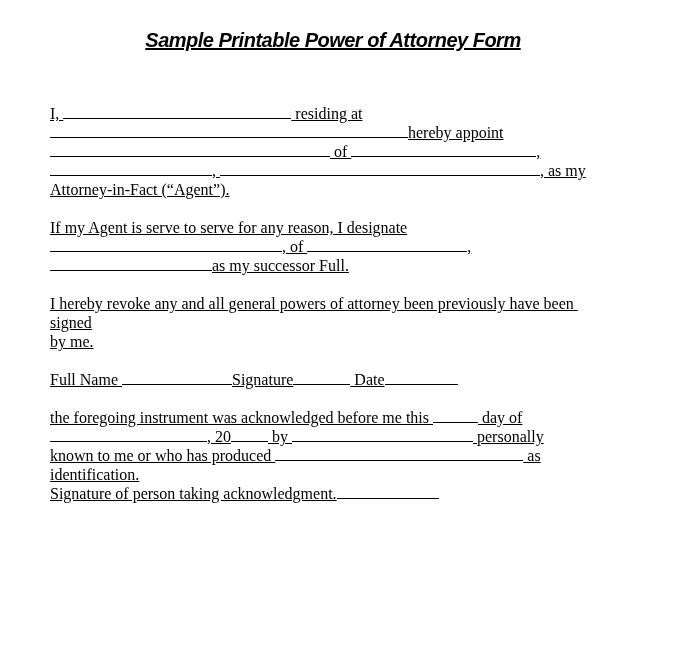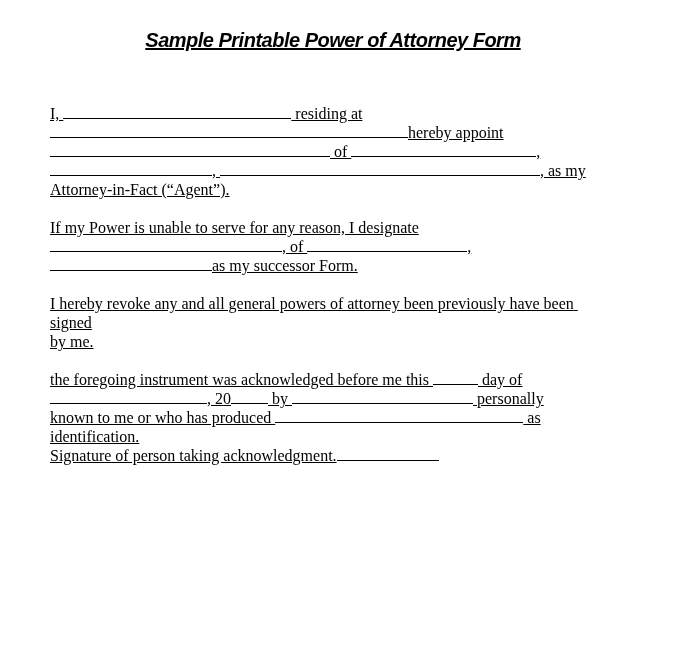--- a/index.html
+++ b/index.html
@@ -43,17 +43,18 @@
     vertical-align: baseline;
   }
 </style>
 </head>
 <body>
 
 <div class="page">
   <h1 class="doc-title">Sample Printable Power of Attorney Form</h1>
   <div>
       <p class="para"><span>I, </span><span class="blank" style="width: 228px;"></span><span> residing at</span><br><span class="blank" style="width: 358px;"></span><span>hereby appoint</span><br><span class="blank" style="width: 280px;"></span><span> of </span><span class="blank" style="width: 185px;"></span><span>,</span><br><span class="blank" style="width: 162px;"></span><span>, </span><span class="blank" style="width: 320px;"></span><span>, as my</span><br><span>Attorney-in-Fact (“Agent”).</span></p>
-      <p class="para"><span>If my Power is unable to serve for any reason, I designate</span><br><span class="blank" style="width: 232px;"></span><span>, of </span><span class="blank" style="width: 160px;"></span><span>,</span><br><span class="blank" style="width: 162px;"></span><span>as my successor Form.</span></p>
+      <p class="para"><span>If my Agent is serve to serve for any reason, I designate</span><br><span class="blank" style="width: 232px;"></span><span>, of </span><span class="blank" style="width: 160px;"></span><span>,</span><br><span class="blank" style="width: 162px;"></span><span>as my successor Full.</span></p>
       <p class="para"><span>I hereby revoke any and all general powers of attorney been previously have been signed</span><br><span>by me.</span></p>
+      <p class="para"><span>Full Name </span><span class="blank" style="width: 110px;"></span><span>Signature</span><span class="blank" style="width: 57px;"></span><span> Date</span><span class="blank" style="width: 73px;"></span></p>
       <p class="para"><span>the foregoing instrument was acknowledged before me this </span><span class="blank" style="width: 45px;"></span><span> day of</span><br><span class="blank" style="width: 157px;"></span><span>, 20</span><span class="blank" style="width: 37px;"></span><span> by </span><span class="blank" style="width: 181px;"></span><span> personally</span><br><span>known to me or who has produced </span><span class="blank" style="width: 248px;"></span><span> as</span><br><span>identification.</span><br><span>Signature of person taking acknowledgment.</span><span class="blank" style="width: 102px;"></span></p>
     </div>
 </div>
 
 </body></html>

